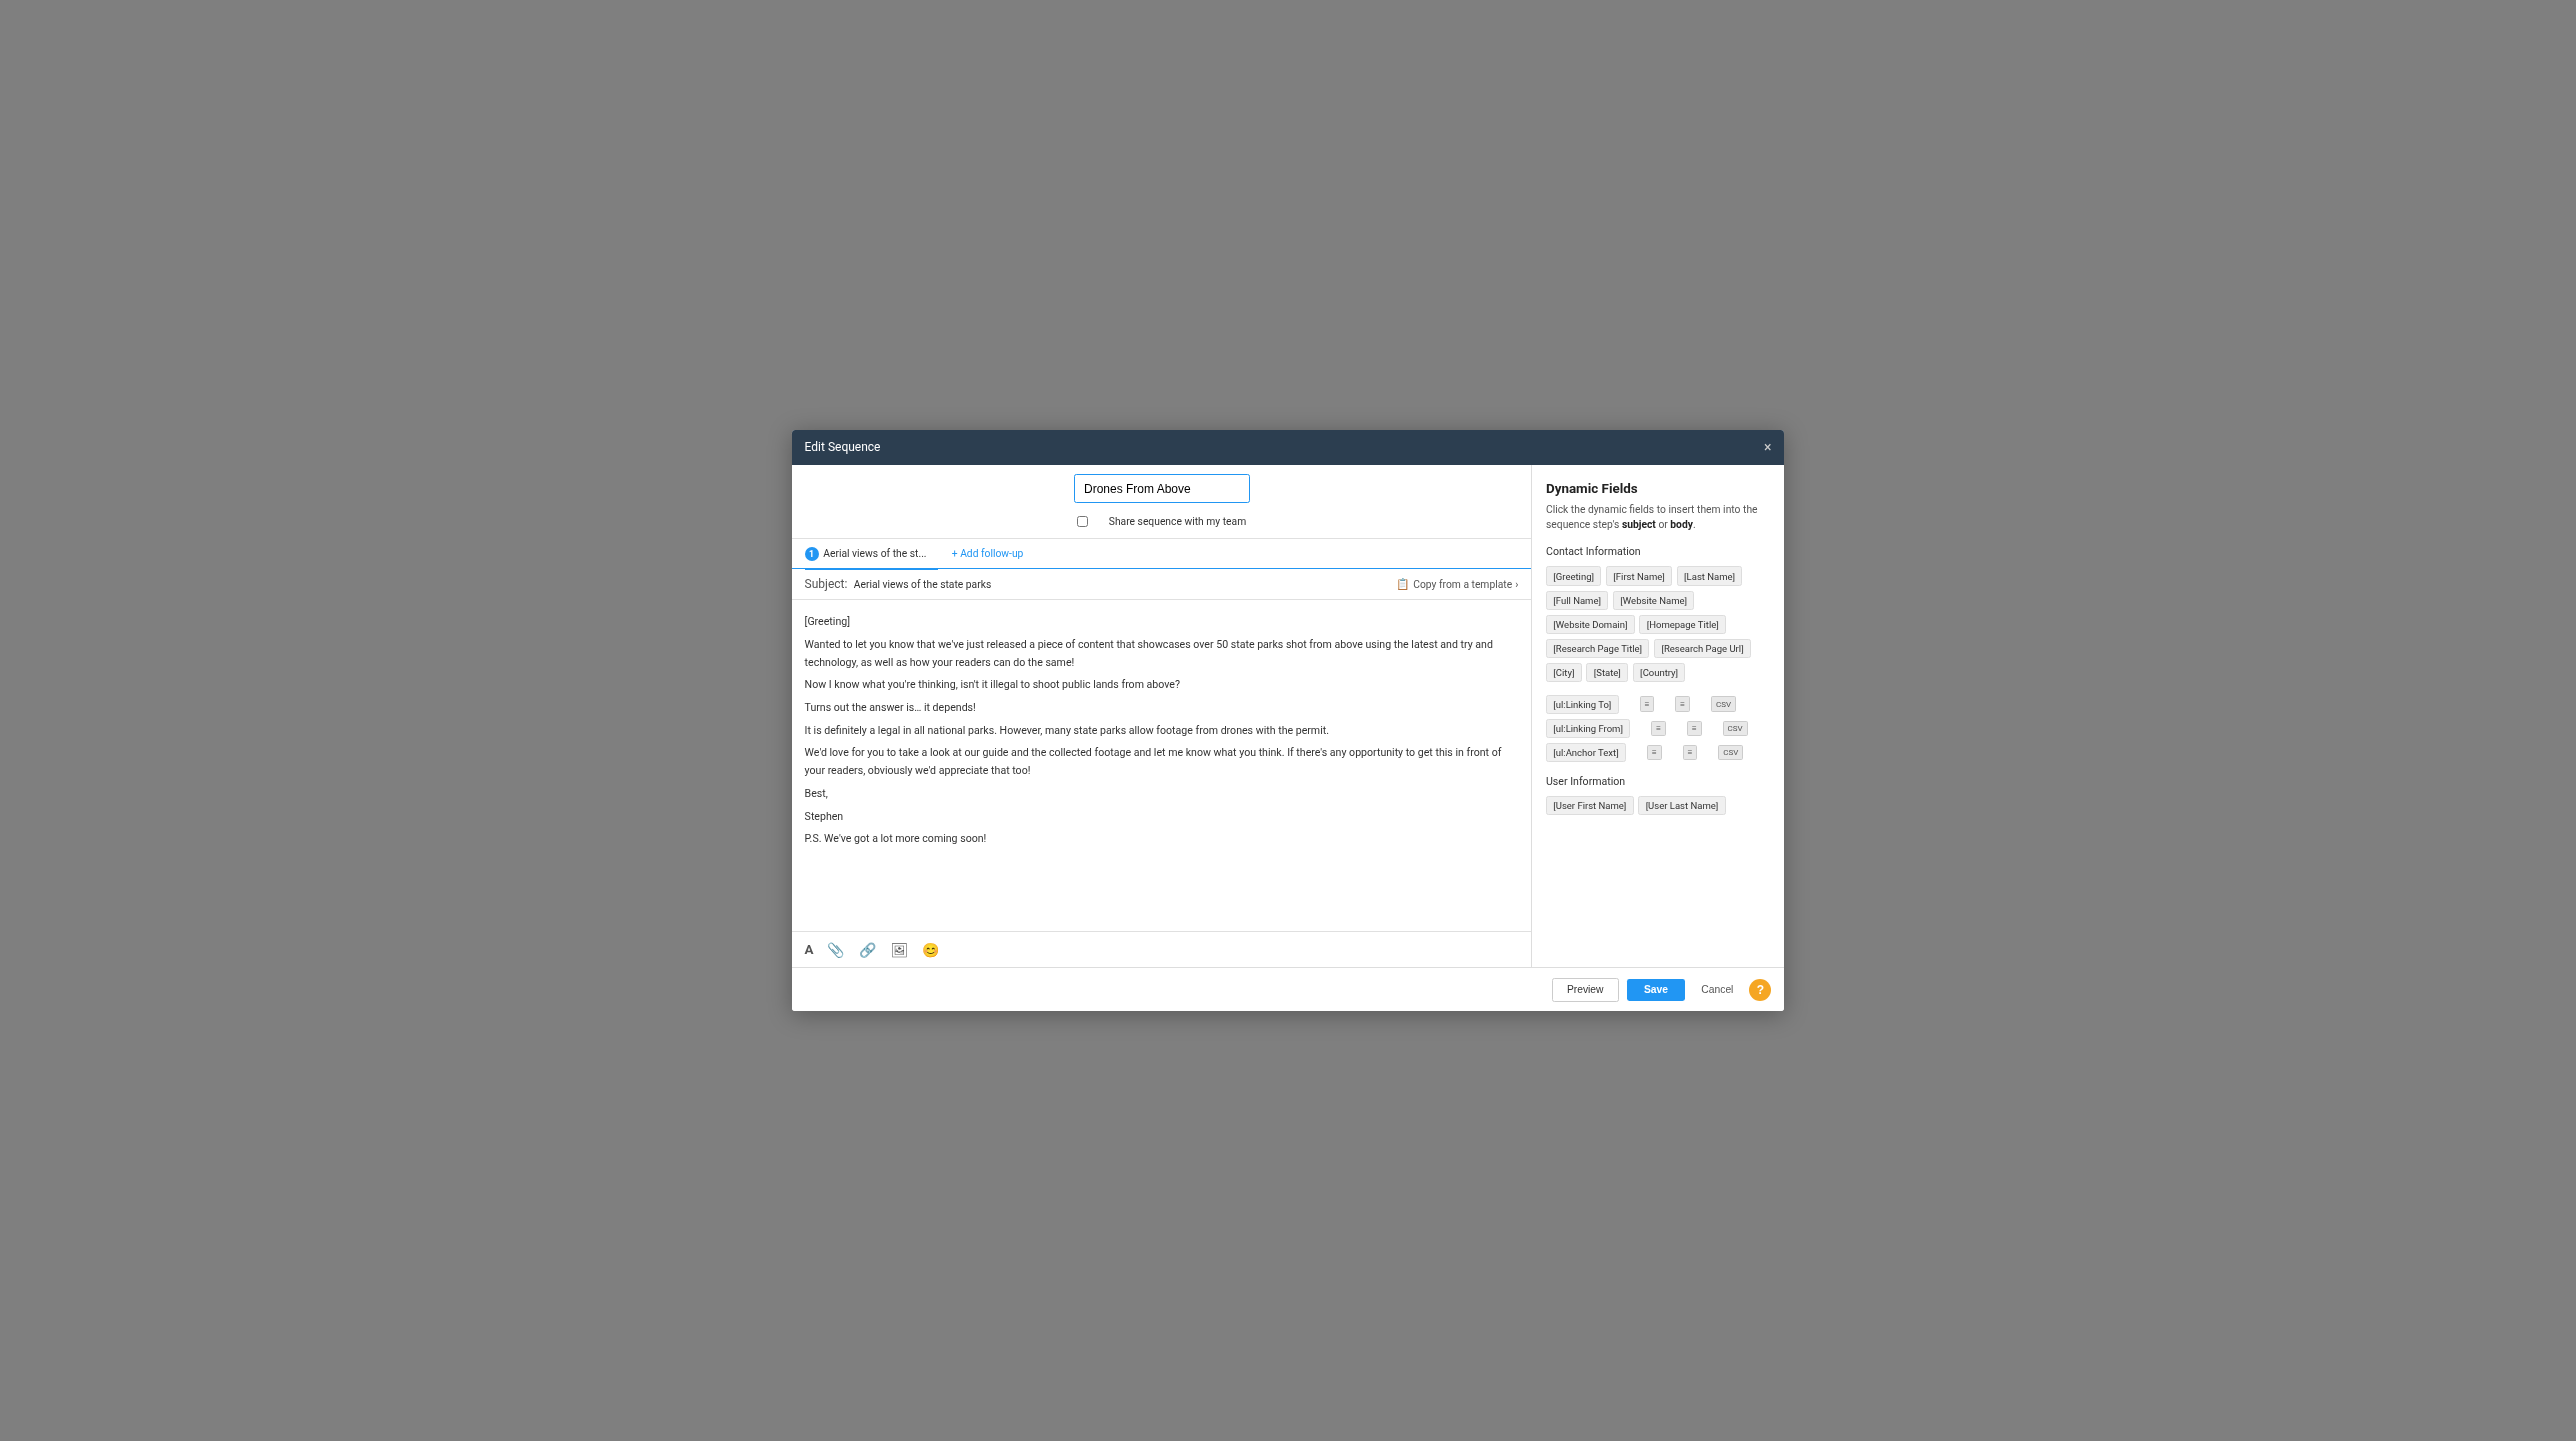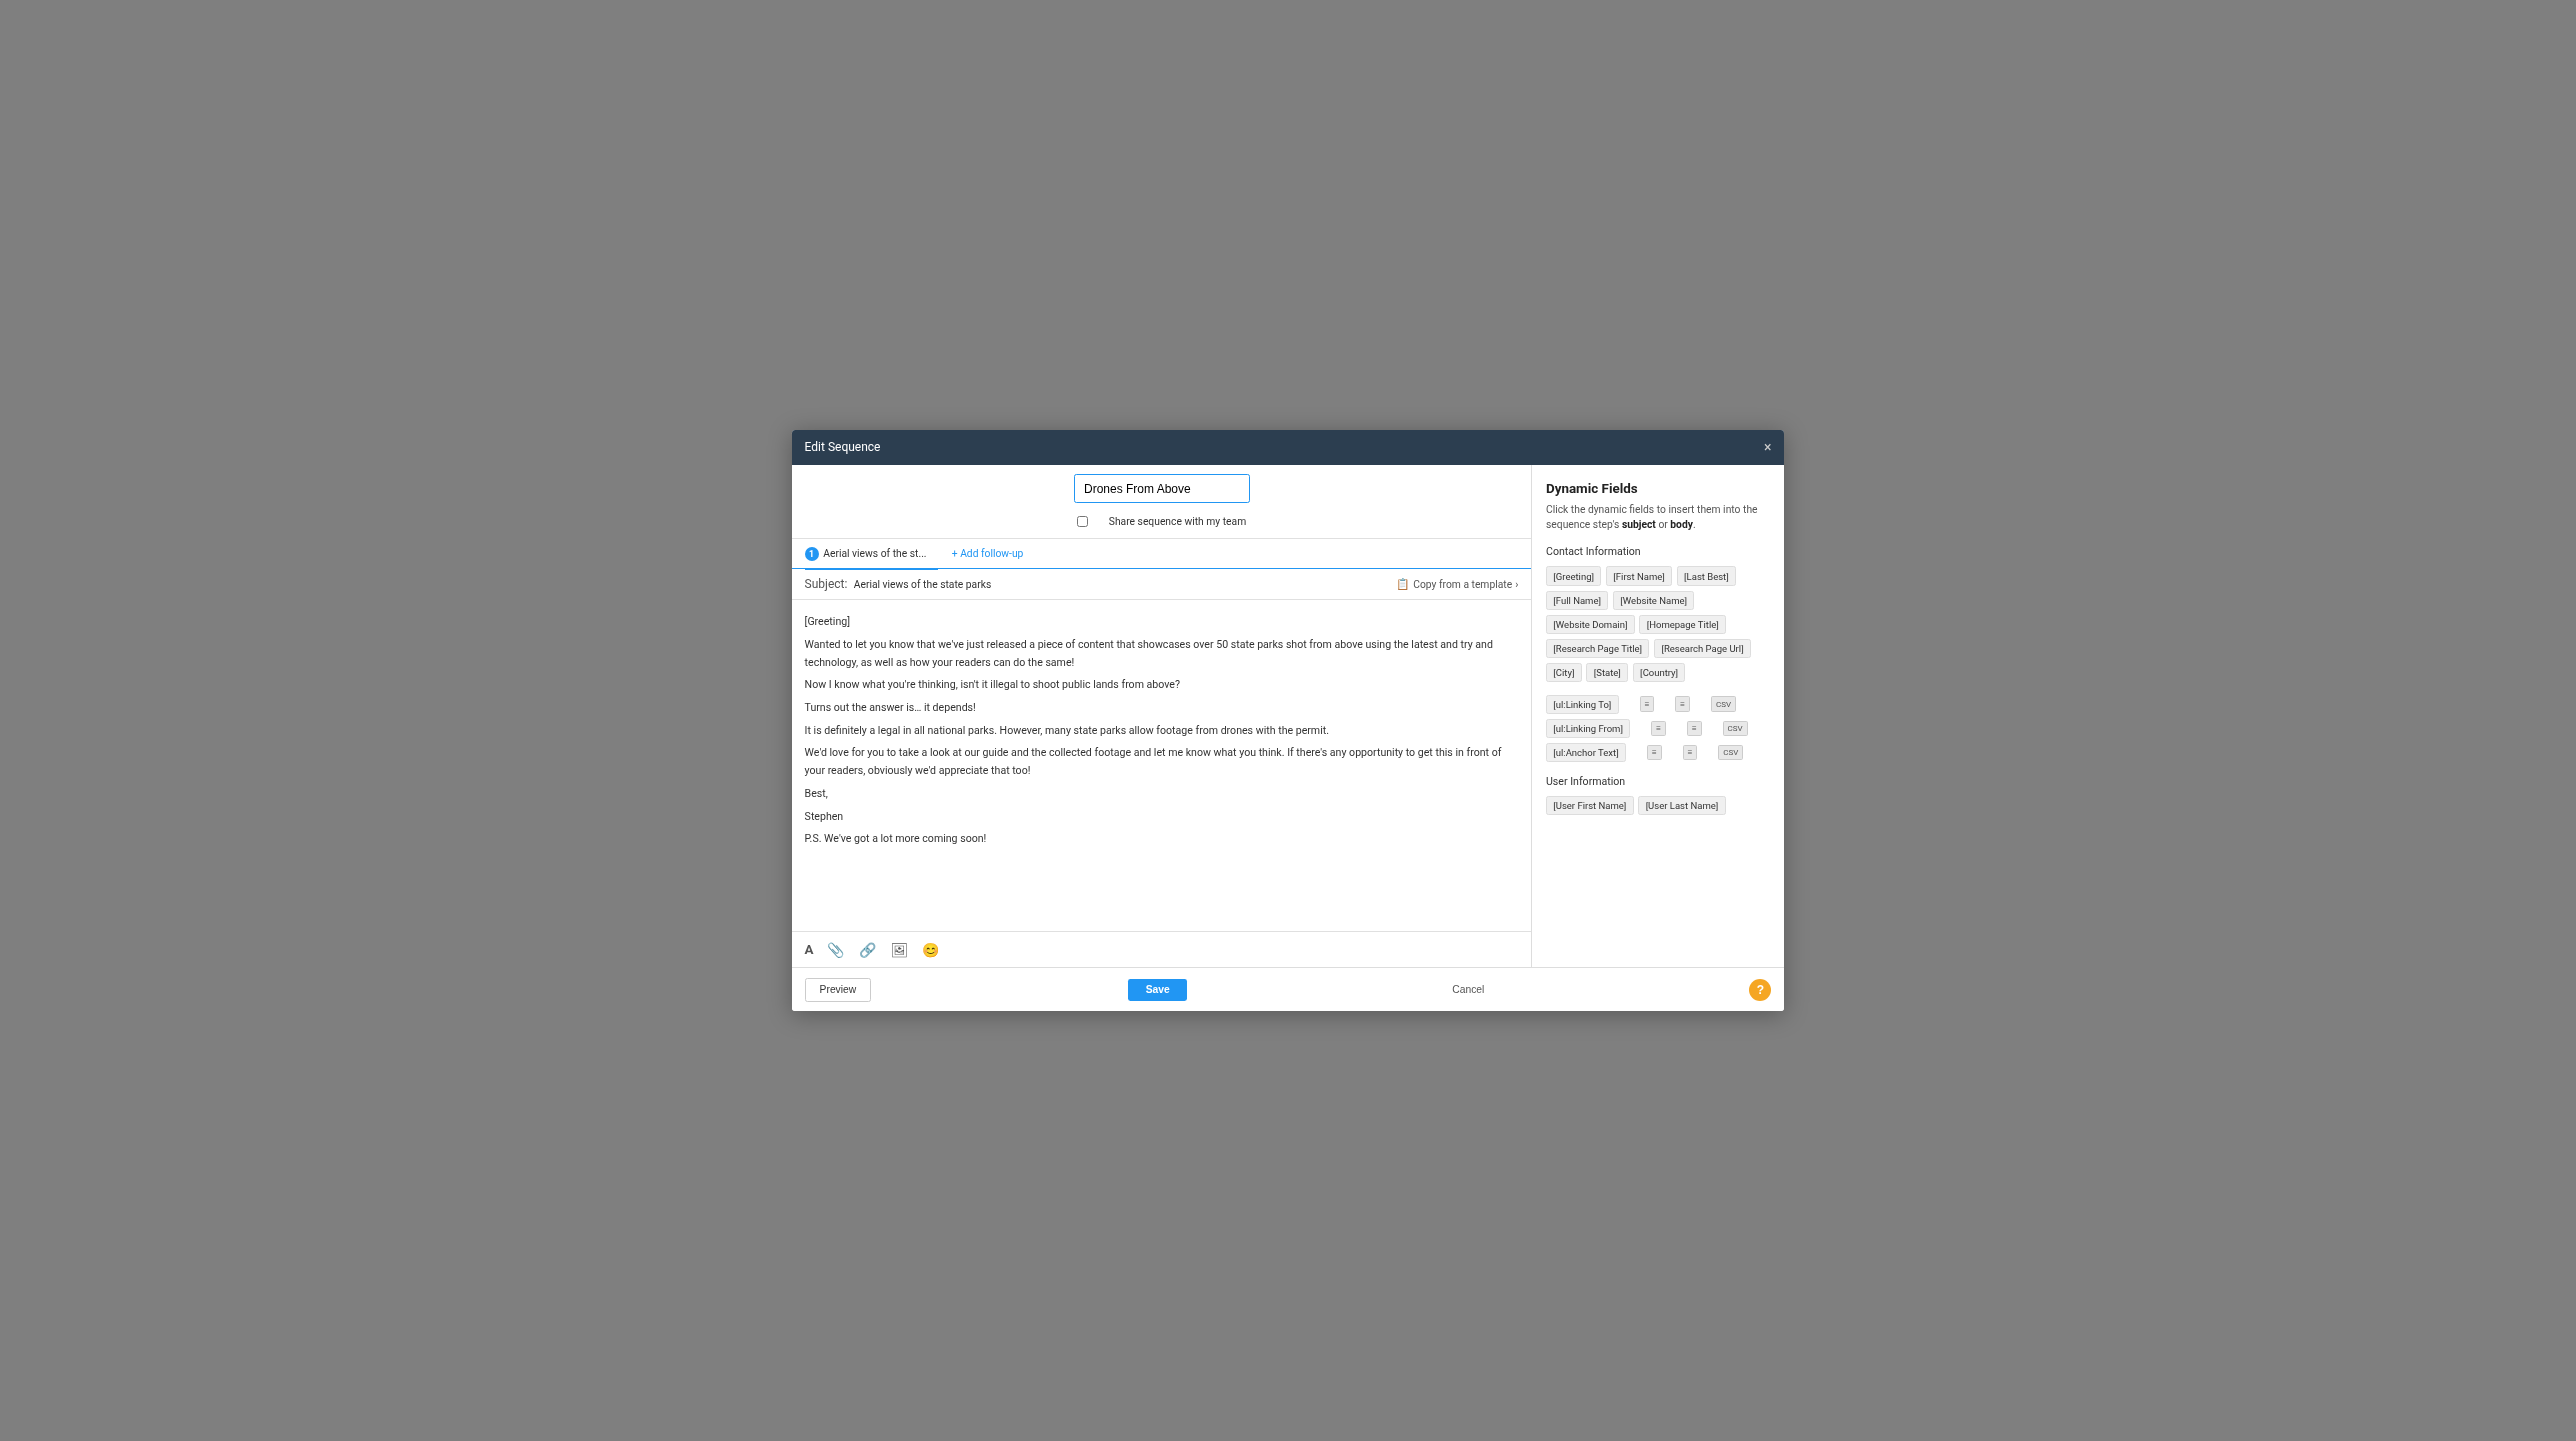--- a/index.html
+++ b/index.html
@@ -233,21 +233,21 @@
       background: #e8e8e8;
       border: 0.8px solid #ccc;
       border-radius: 1.6px;
       padding: 2.4px 4px;
       font-size: 8px;
       color: #555;
       cursor: pointer;
     }
     .footer-bar {
       display: flex;
-      justify-content: space-between;
+      justify-content: flex-end;
       align-items: center;
       gap: 8px;
       padding: 9.5px 12.6px;
       border-top: 0.8px solid #ddd;
       background: #fff;
     }
     .btn-preview {
       border: 0.8px solid #ccc;
       background: #fff;
       color: #333;
@@ -355,21 +355,21 @@
     <div class="dynamic-panel">
       <h2>Dynamic Fields</h2>
       <p class="intro">
         Click the dynamic fields to insert them into the sequence step's <strong>subject</strong> or <strong>body</strong>.
       </p>
 
       <div class="section-title">Contact Information</div>
       <div class="fields-grid">
         <span class="field-tag">[Greeting]</span>
         <span class="field-tag">[First Name]</span>
-        <span class="field-tag">[Last Best]</span>
+        <span class="field-tag">[Last Name]</span>
         <span class="field-tag">[Full Name]</span>
         <span class="field-tag">[Website Name]</span>
         <span class="field-tag">[Website Domain]</span>
         <span class="field-tag">[Homepage Title]</span>
         <span class="field-tag">[Research Page Title]</span>
         <span class="field-tag">[Research Page Url]</span>
         <span class="field-tag">[City]</span>
         <span class="field-tag">[State]</span>
         <span class="field-tag">[Country]</span>
       </div>

